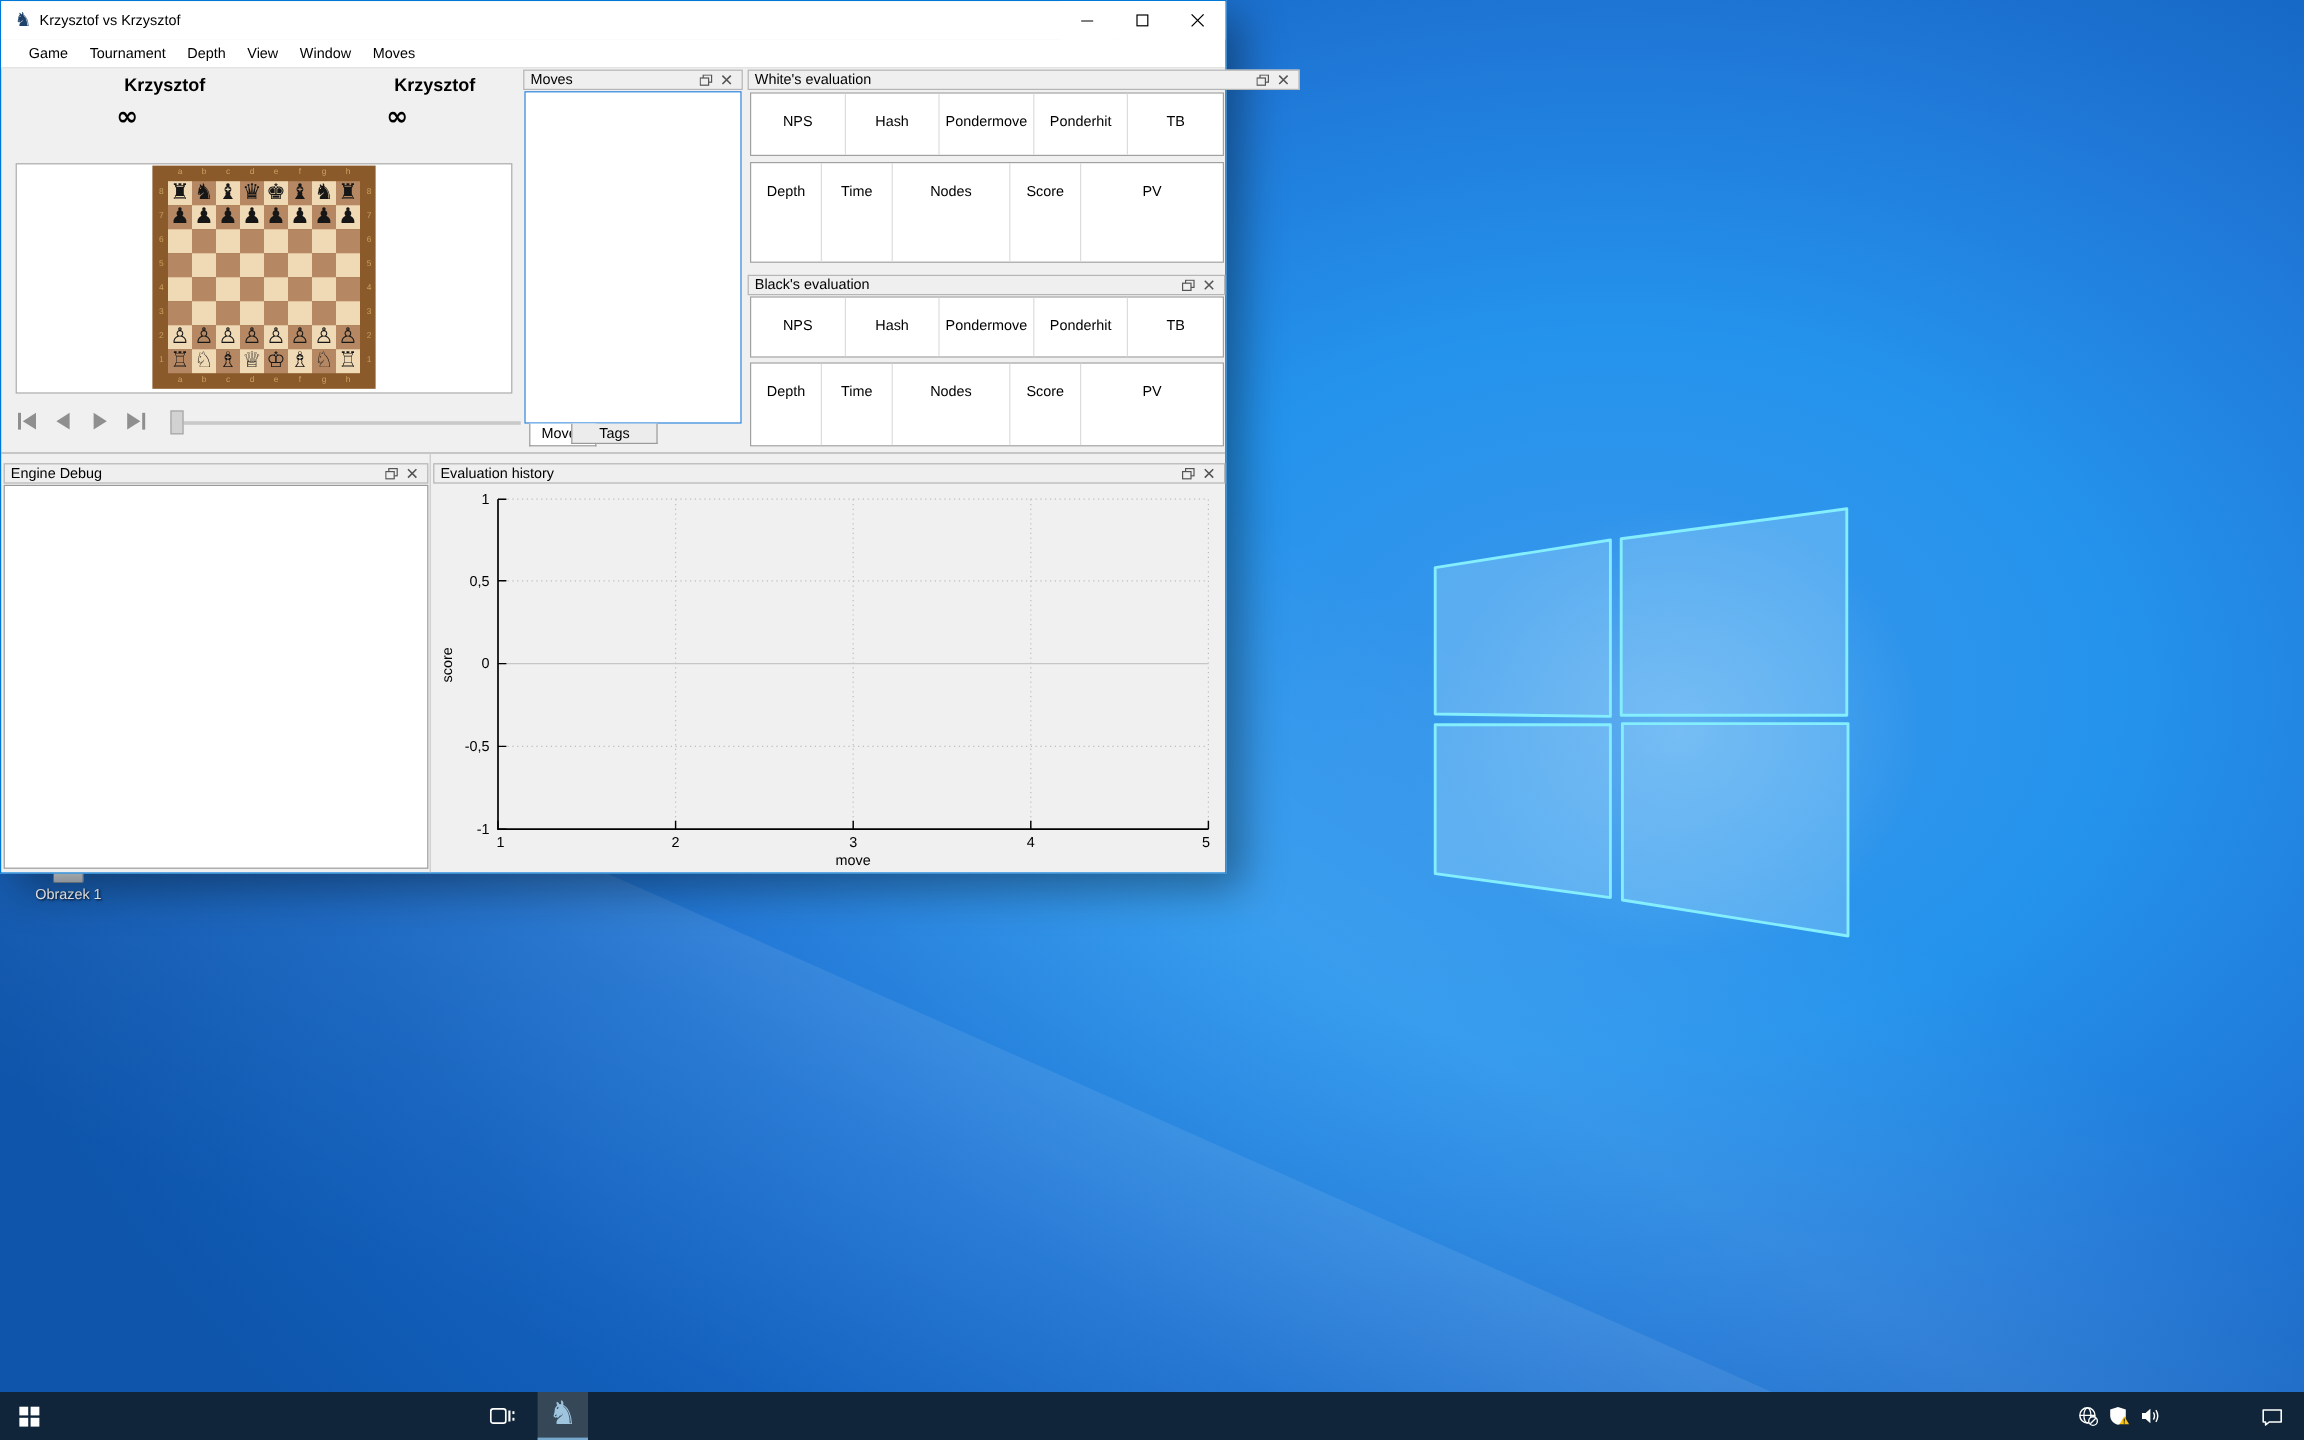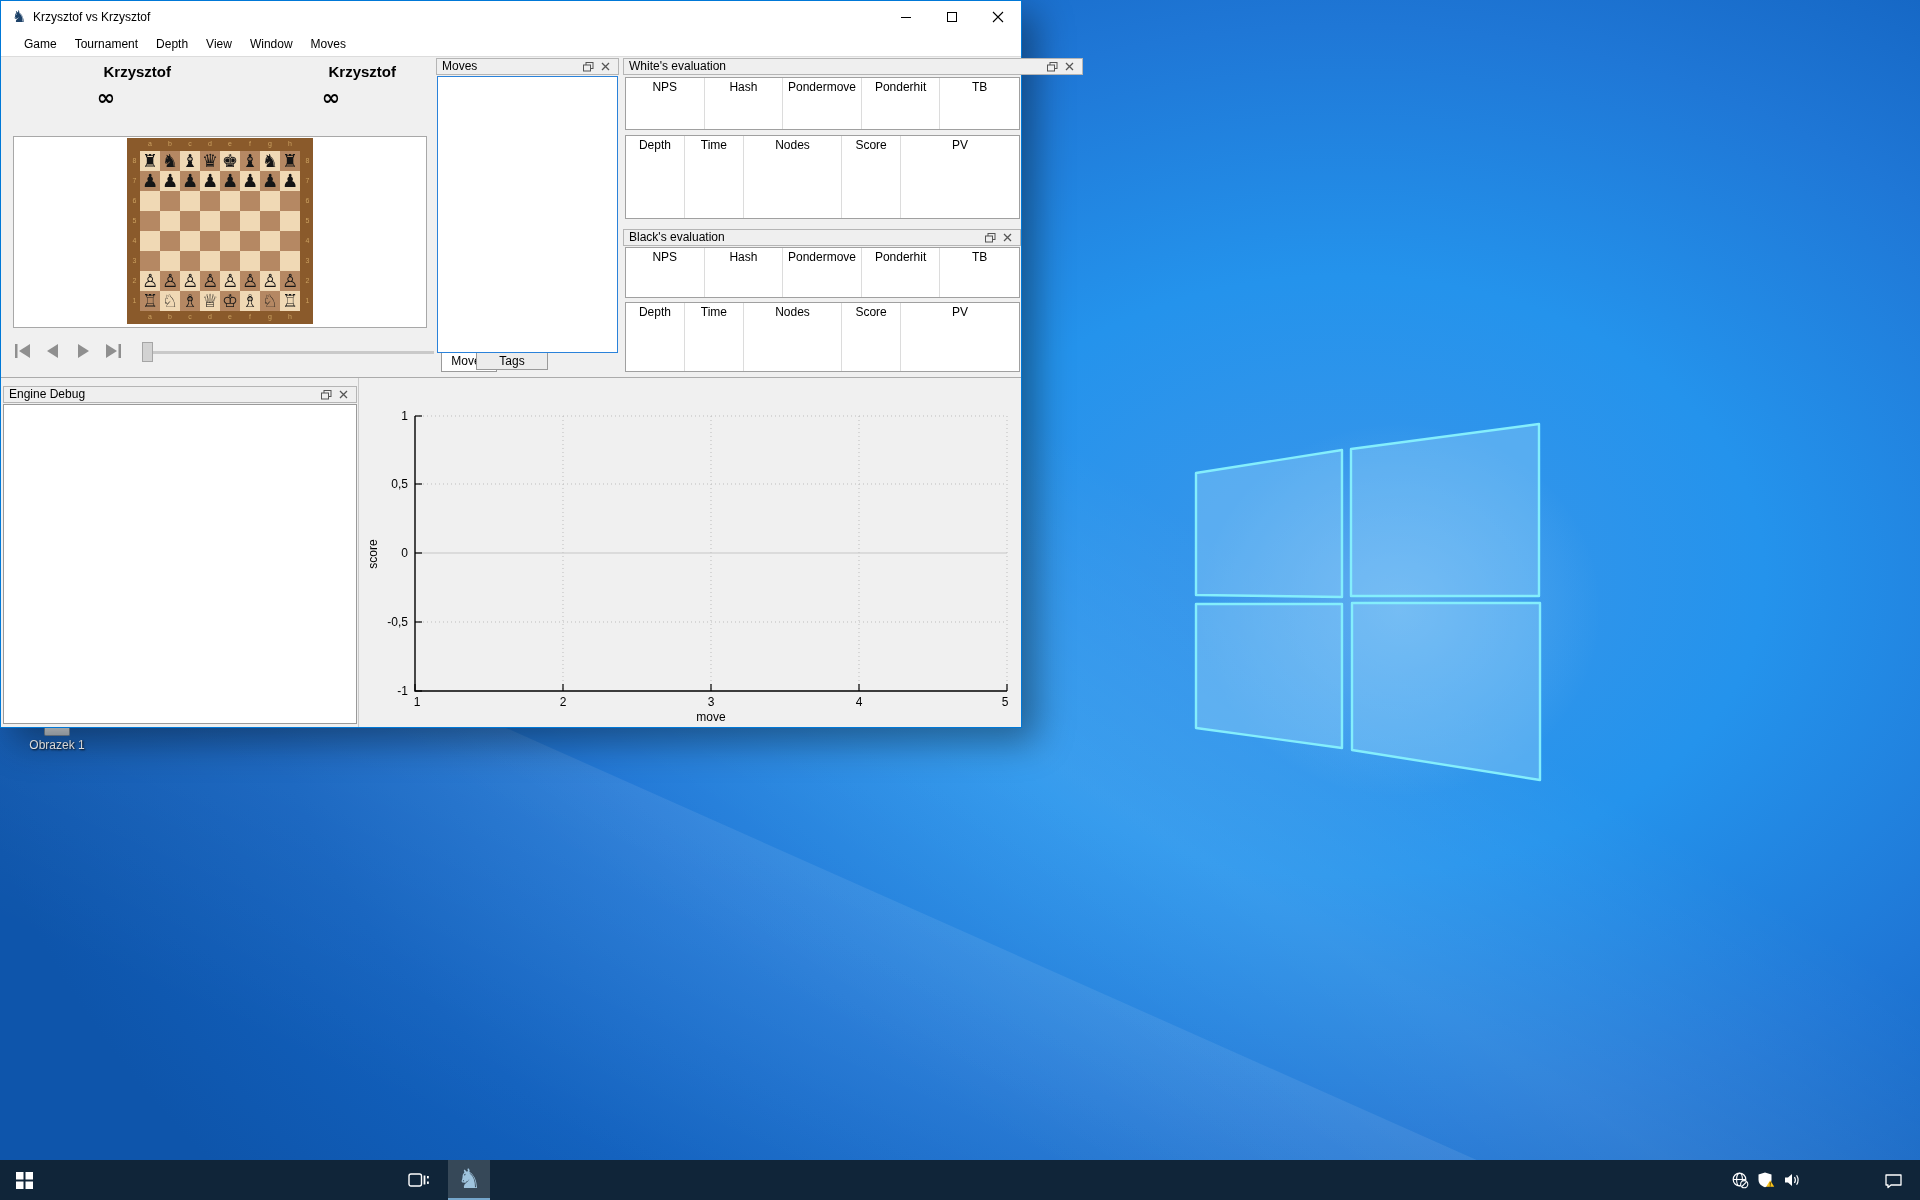--- a/index.html
+++ b/index.html
@@ -51,21 +51,21 @@
   .slider-track{left:141px;top:350px;width:292px;height:3px;background:#c9c9c9}
   .slider-handle{left:141px;top:341px;width:11px;height:20px;background:#d2d2d2;border:1px solid #a5a5a5}
 
   
   .band{height:17px;background:#efefef;border:1px solid #b5b5b5;display:flex;align-items:center;padding:0 4px 0 5px}
   .band .t{font-size:12px;line-height:15px;white-space:nowrap}
   .band .sp{margin-left:auto}
   .bbtn{width:17px;height:14px;display:flex;align-items:center;justify-content:center}
   .whitebox{background:#fff;border:1px solid #9a9a9a}
   .htable{background:#fff;border:1px solid #a0a0a0;display:flex}
-  .th{font-size:12px;text-align:center;padding-top:2px;border-right:1px solid #dcdcdc;height:100%}
+  .th{font-size:12px;text-align:center;padding-top:16px;border-right:1px solid #dcdcdc;height:100%}
   .th:last-child{border-right:none}
   .w20{width:20%}.w15{width:15%}.w25{width:25%}.w30{width:30%}
 
   .moves-list{left:436px;top:75px;width:181px;height:277px;background:#fff;border:1px solid #2a82da}
   .tab{top:352px;height:19px;border:1px solid #9a9a9a;border-top:none;text-align:center;font-size:12px;line-height:17px}
   .tab.active{background:#fff}
   .tab.inactive{background:#ececec;height:17px}
 
   .splitter-h{left:0;top:376px;width:1020px;height:1px;background:#ababab}
   .splitter-v{left:357px;top:377px;width:1px;height:349px;background:#c9c9c9}
@@ -427,20 +427,35 @@
         </svg>
     </span>
     <span class="bbtn">
       <svg width="9" height="9">
           <path d="M1 1 L8 8 M8 1 L1 8" stroke="#555" stroke-width="1.3"></path>
         </svg>
     </span>
   </div>
   <div class="abs whitebox" style="left:2px;top:403px;width:354px;height:320px"></div>
 
+  <div class="abs band" style="left:360px;top:385px;width:660px">
+    <span class="t">Evaluation history</span>
+    <span class="sp"></span>
+    <span class="bbtn">
+      <svg width="11" height="10">
+          <rect x="3" y="0.5" width="7" height="6" fill="none" stroke="#555" stroke-width="1"></rect>
+          <rect x="0.5" y="3" width="7" height="6" fill="#efefef" stroke="#555" stroke-width="1"></rect>
+        </svg>
+    </span>
+    <span class="bbtn">
+      <svg width="9" height="9">
+          <path d="M1 1 L8 8 M8 1 L1 8" stroke="#555" stroke-width="1.3"></path>
+        </svg>
+    </span>
+  </div>
   <svg class="abs" style="left:360px;top:403px" width="660" height="322">
 
     <g stroke="#bdbdbd" stroke-width="1" stroke-dasharray="1 3">
       <line x1="54" y1="12" x2="646" y2="12"></line>
       <line x1="54" y1="80" x2="646" y2="80"></line>
       <line x1="54" y1="218" x2="646" y2="218"></line>
       <line x1="202" y1="12" x2="202" y2="287"></line>
       <line x1="350" y1="12" x2="350" y2="287"></line>
       <line x1="498" y1="12" x2="498" y2="287"></line>
       <line x1="646" y1="12" x2="646" y2="287"></line>

